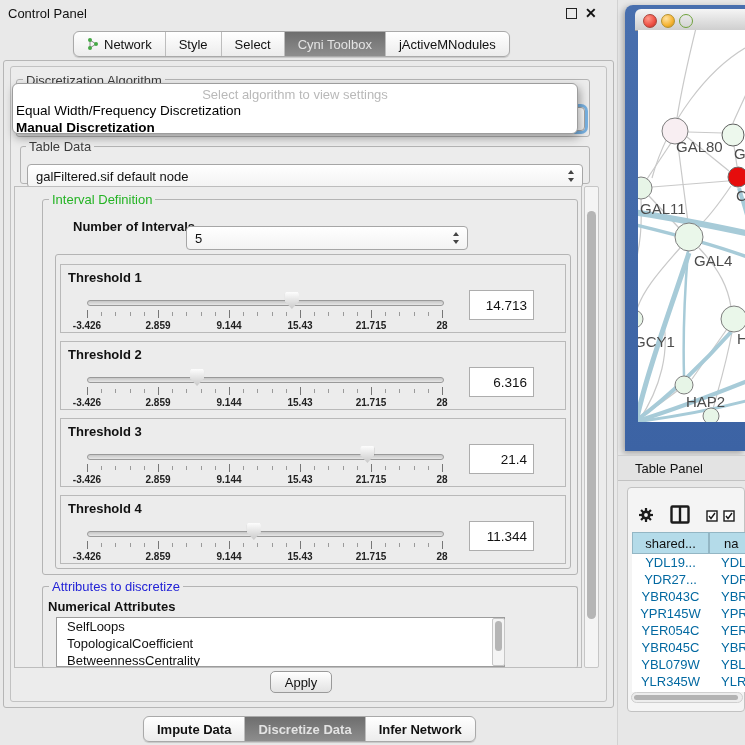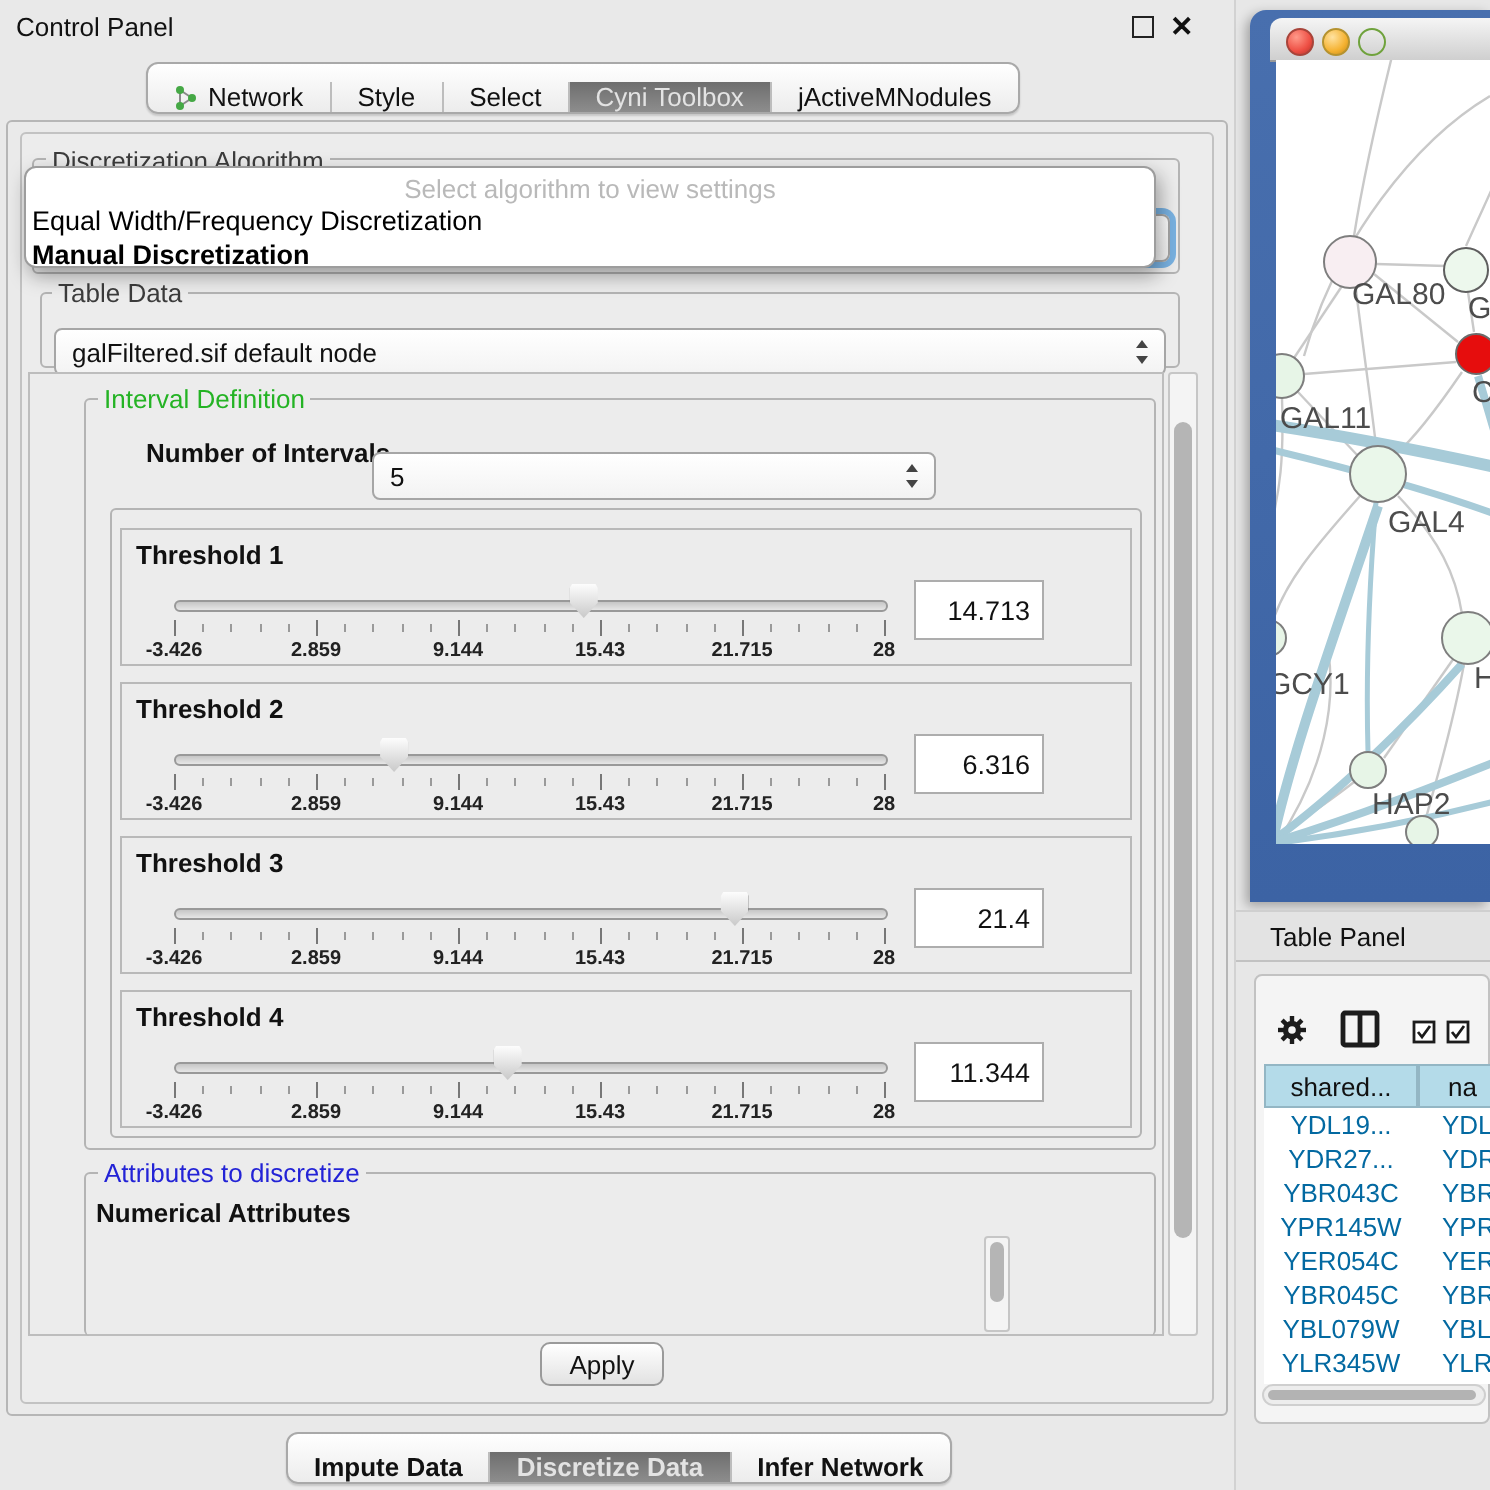--- a/index.html
+++ b/index.html
@@ -6,21 +6,21 @@
   body{font-family:"Liberation Sans",sans-serif;background:#e9e9e9;}
   #app{position:relative;width:745px;height:745px;background:#e9e9e9;overflow:hidden;}
   .abs{position:absolute;box-sizing:border-box;}
 
   
   .titlebar-text{font-size:13px;color:#111;}
   .win-float{width:11px;height:11px;border:1.5px solid #222;background:transparent;}
   .win-close{font-size:14px;font-weight:bold;color:#111;line-height:11px;}
 
   .segbar{display:flex;height:26px;border:1px solid #a9a9a9;border-radius:6px;overflow:hidden;
-          background:linear-gradient(#ffffff,#ececec);box-shadow:0 1px 1px rgba(0,0,0,.15);align-items:flex-end;}
+          background:linear-gradient(#ffffff,#ececec);box-shadow:0 1px 1px rgba(0,0,0,.15);}
   .seg{display:flex;align-items:center;gap:5px;padding:0 13px;font-size:13px;color:#111;
        border-right:1px solid #bdbdbd;white-space:nowrap;}
   .seg:last-child{border-right:none;}
   .seg.selected{background:linear-gradient(#6e6e6e,#8d8d8d);color:#e3e3e3;}
 
   .panel-outer{background:#eaeaea;border:1px solid #b6b6b6;border-radius:3px;}
   .panel-inset{background:#ececec;border:1px solid #c2c2c2;border-radius:3px;}
 
   .groupbox{border:1px solid #b4b4b4;border-radius:3px;}
   .group-label{font-size:13px;background:#ececec;padding:0 3px;white-space:nowrap;}
@@ -49,21 +49,21 @@
                 border-radius:3px;background:linear-gradient(#c6c6c6,#e6e6e6);}
   .slider-handle{position:absolute;top:1px;width:14px;height:17px;
                  background:linear-gradient(#fdfdfd,#c9c9c9);
                  clip-path:polygon(8% 0,92% 0,100% 12%,100% 55%,50% 100%,0 55%,0 12%);
                  filter:drop-shadow(0 0 1px #777);}
   .tick-strip{position:absolute;left:0;top:19px;height:9px;width:363px;}
   .tick{position:absolute;top:2px;width:1px;height:4px;background:#9a9a9a;}
   .tick.major{top:0;height:8px;background:#777;}
   .tick-labels{position:absolute;left:0;top:29px;width:363px;height:12px;}
   .tick-labels span{position:absolute;transform:translateX(-50%);font-size:10px;font-weight:bold;color:#222;white-space:nowrap;}
-  .valbox{position:absolute;left:396px;top:25px;width:57px;height:28px;background:#fff;border:1px solid #adadad;
+  .valbox{position:absolute;left:408px;top:25px;width:57px;height:28px;background:#fff;border:1px solid #adadad;
           font-size:13.5px;color:#111;display:flex;align-items:center;justify-content:flex-end;padding-right:6px;}
 
   .listbox{background:#fff;border:1px solid #9c9c9c;font-size:13px;color:#111;overflow:hidden;}
   .listbox .item{height:17px;line-height:17px;padding-left:10px;white-space:nowrap;}
 
   .vscroll{background:#f4f4f4;border:1px solid #c6c6c6;border-radius:2px;}
   .vthumb{position:absolute;left:2px;right:2px;border-radius:6px;background:#b5b5b5;}
   .hscroll{background:#ededed;border:1px solid #cfcfcf;border-radius:6px;}
   .hthumb{position:absolute;top:2px;bottom:2px;border-radius:5px;background:#b3b3b3;}
 
@@ -343,20 +343,25 @@
             <span style="left: 359px;">28</span>
           </div>
       </div>
       <div class="valbox">11.344</div>
     </div>
 
     <div class="abs groupbox" style="left:42px;top:586px;width:536px;height:82px;border-bottom:none;"></div>
     <div class="abs group-label lbl-blue" style="left:49px;top:579px;">Attributes to discretize</div>
     <div class="abs" style="left:48px;top:599px;font-size:13px;font-weight:bold;color:#111;">Numerical Attributes</div>
 
+    <div class="abs listbox" style="left:56px;top:617px;width:449px;height:50px;">
+      <div class="item">SelfLoops</div>
+      <div class="item">TopologicalCoefficient</div>
+      <div class="item">BetweennessCentrality</div>
+    </div>
     <div class="abs vscroll" style="left:492px;top:618px;width:13px;height:48px;">
       <div class="vthumb" style="top:2px;height:30px;"></div>
     </div>
 
     <div class="abs btn" style="left:270px;top:671px;width:62px;height:22px;">Apply</div>
 
     <div class="abs segbar" style="left:143px;top:716px;font-weight:bold;">
       <div class="seg">
           <span>Impute Data</span>
         </div>

